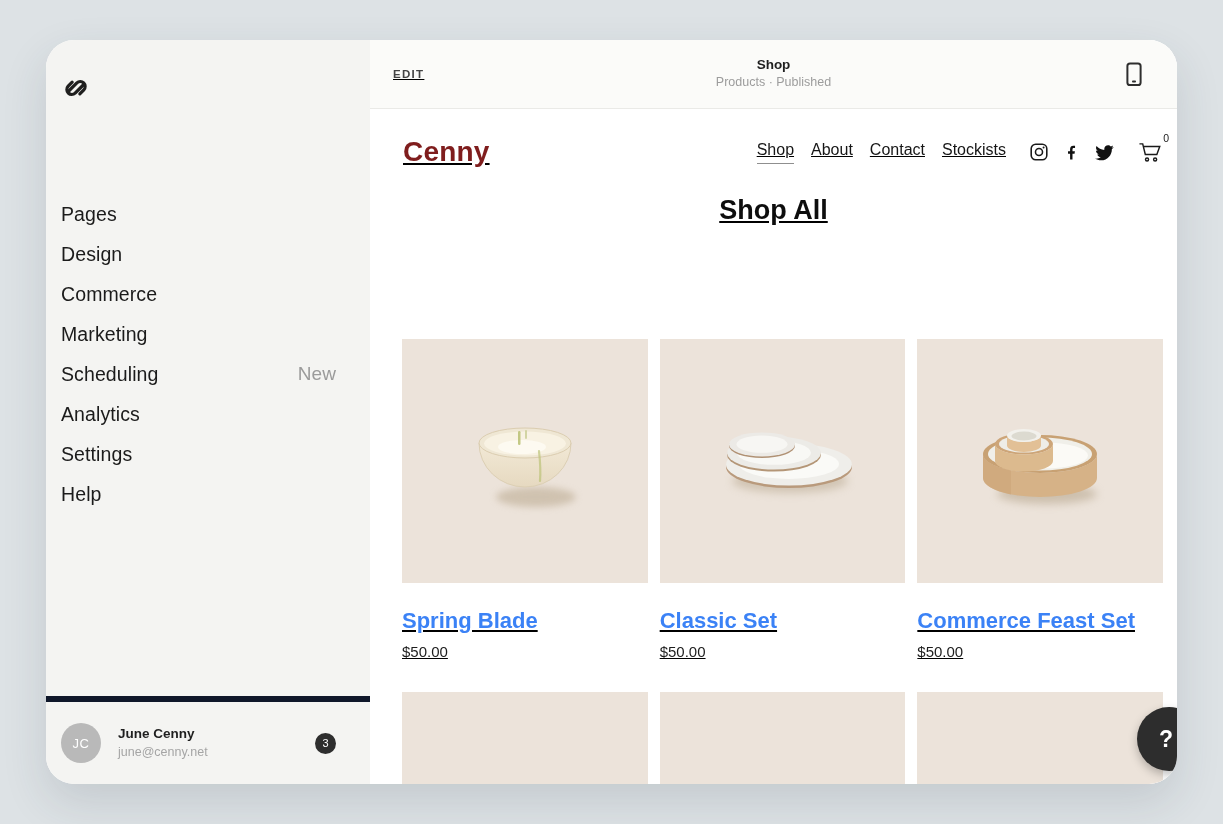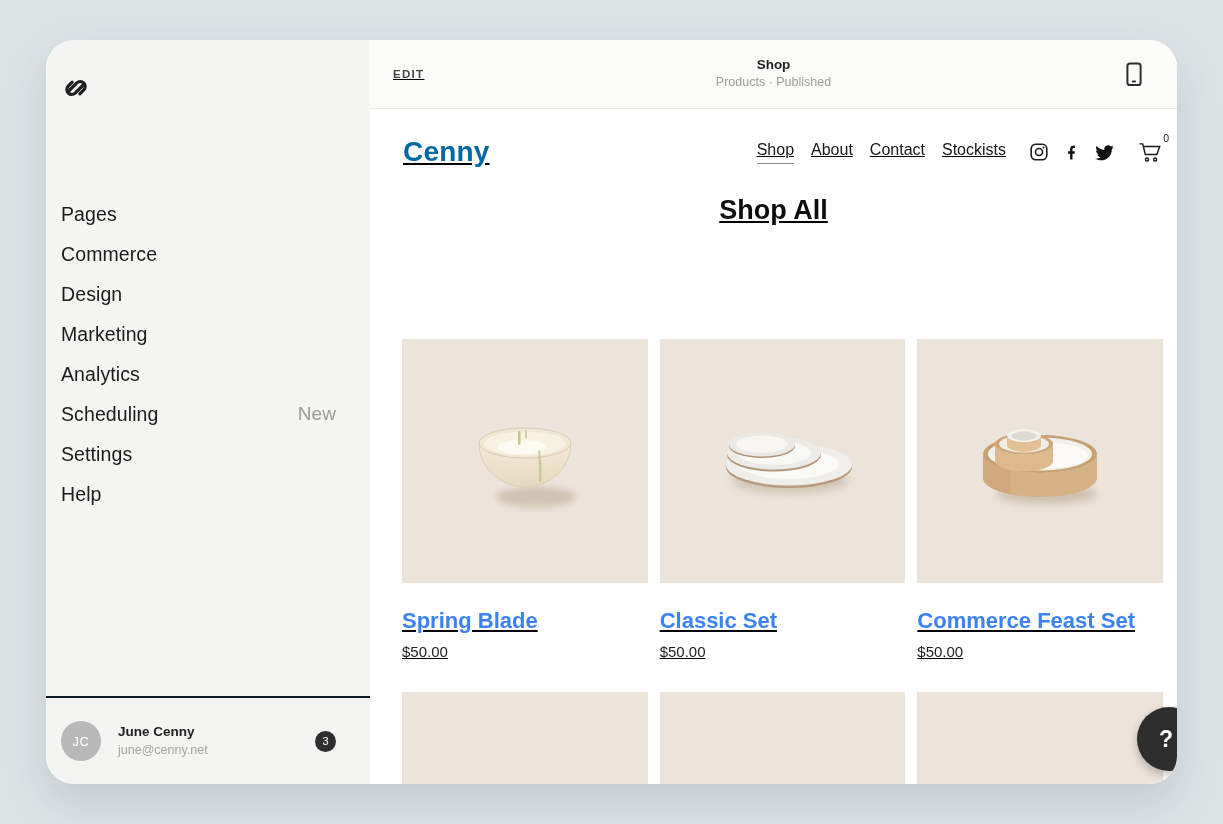--- a/index.html
+++ b/index.html
@@ -29,21 +29,21 @@
   }
   .logo-wrap { margin:33px 0 0 15px; width:30px; height:30px; }
   .nav { margin-top:91px; padding:0 34px 0 15px; }
   .nav-item {
     height:40px; display:flex; align-items:center; justify-content:space-between;
     font-size:19.5px; color:#1b1b1b; cursor:pointer; letter-spacing:.1px;
   }
   .nav-badge { color:#9b9b9b; font-size:19px; }
   .user-area {
     margin-top:auto; height:88px;
-    border-top:2px solid #0f172a;
+    border-top:6px solid #0f172a;
     display:flex; align-items:center;
     padding:0 34px 0 15px;
   }
   .avatar {
     width:40px; height:40px; border-radius:50%;
     background:#b9b9b9; color:#fff;
     font-size:13px; letter-spacing:.5px;
     display:flex; align-items:center; justify-content:center;
     flex-shrink:0;
   }
@@ -77,21 +77,21 @@
   .tb-title { font-size:13.5px; font-weight:bold; color:#1f1f1f; }
   .tb-sub { font-size:12.5px; color:#9c9c9c; margin-top:3px; }
   .phone-btn { margin-left:auto; cursor:pointer; display:flex; }
 
   
   .site { flex:1; position:relative; }
   .site-header {
     height:86px; display:flex; align-items:center; justify-content:space-between;
     padding:0 14px 0 33px;
   }
-  .brand { font-size:28px; font-weight:bold; color:#0369a1; letter-spacing:.2px; cursor:pointer; }
+  .brand { font-size:28px; font-weight:bold; color:#7f1d1d; letter-spacing:.2px; cursor:pointer; }
   .site-nav { display:flex; align-items:center; gap:17px; }
   .nav-link { font-size:16px; color:#161616; cursor:pointer; padding-bottom:4px; border-bottom:1.5px solid transparent; }
   .nav-link.active { border-bottom-color:#8f8f8f; }
   .social { display:flex; align-items:center; gap:15px; margin-left:7px; }
   .social .ic { cursor:pointer; display:flex; }
   .cart-wrap { position:relative; margin-left:7px; cursor:pointer; display:flex; }
   .cart-count { position:absolute; top:-9px; right:-6px; font-size:10.5px; color:#1a1a1a; }
 
   .shop-all { text-align:center; font-size:27px; font-weight:bold; color:#0d0d0d; }
 
@@ -132,35 +132,35 @@
         <path d="M7.2 16.8 L14.8 9.2 a4.6 4.6 0 0 1 6.5 6.5 L17.6 19.4"></path>
         <path d="M20.8 11.2 L13.2 18.8 a4.6 4.6 0 0 1 -6.5 -6.5 L10.4 8.6"></path>
       </svg>
     </div>
 
     <nav class="nav">
       <div class="nav-item">
           <span>Pages</span>
         </div>
       <div class="nav-item">
+          <span>Design</span>
+        </div>
+      <div class="nav-item">
           <span>Commerce</span>
         </div>
       <div class="nav-item">
-          <span>Design</span>
-        </div>
-      <div class="nav-item">
           <span>Marketing</span>
-        </div>
-      <div class="nav-item">
-          <span>Analytics</span>
         </div>
       <div class="nav-item">
         <span>Scheduling</span>
         <span class="nav-badge">New</span>
       </div>
+      <div class="nav-item">
+          <span>Analytics</span>
+        </div>
       <div class="nav-item">
           <span>Settings</span>
         </div>
       <div class="nav-item">
           <span>Help</span>
         </div>
     </nav>
 
     <div class="user-area">
       <div class="avatar">JC</div>

